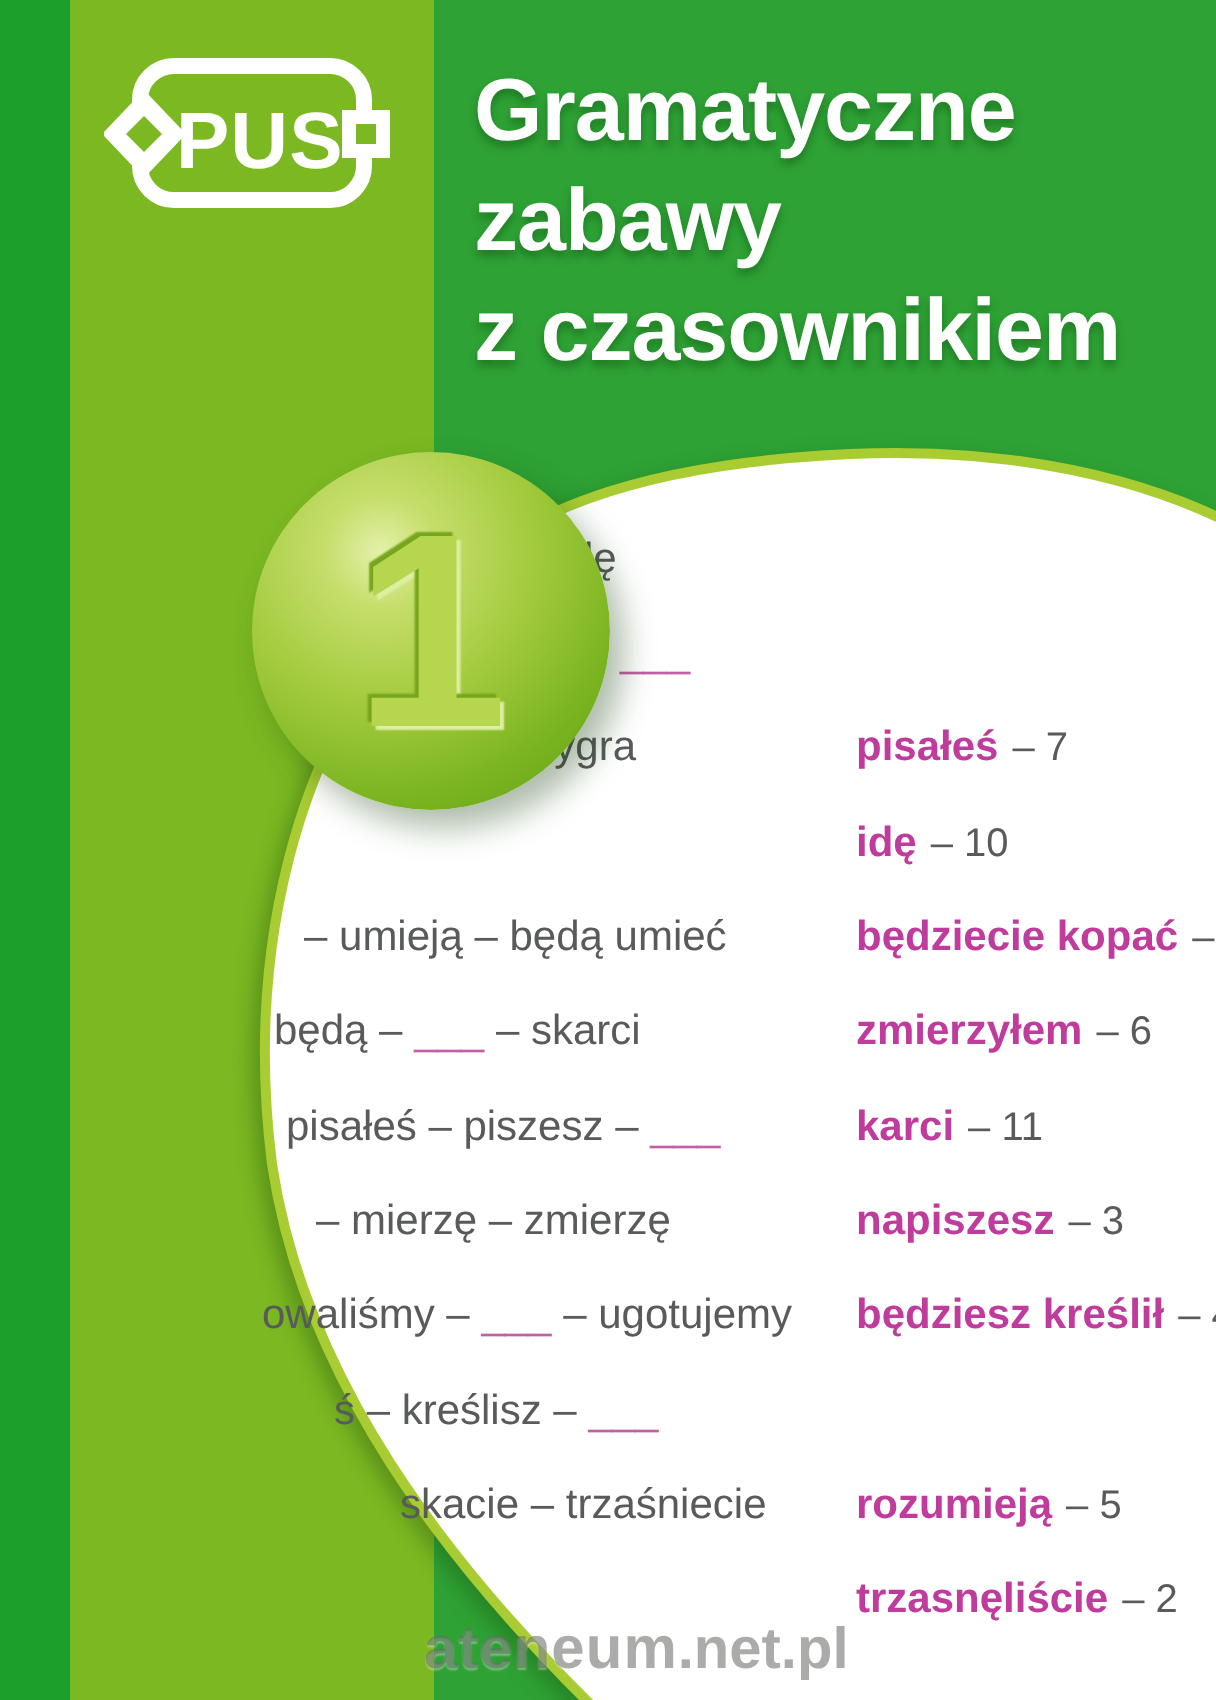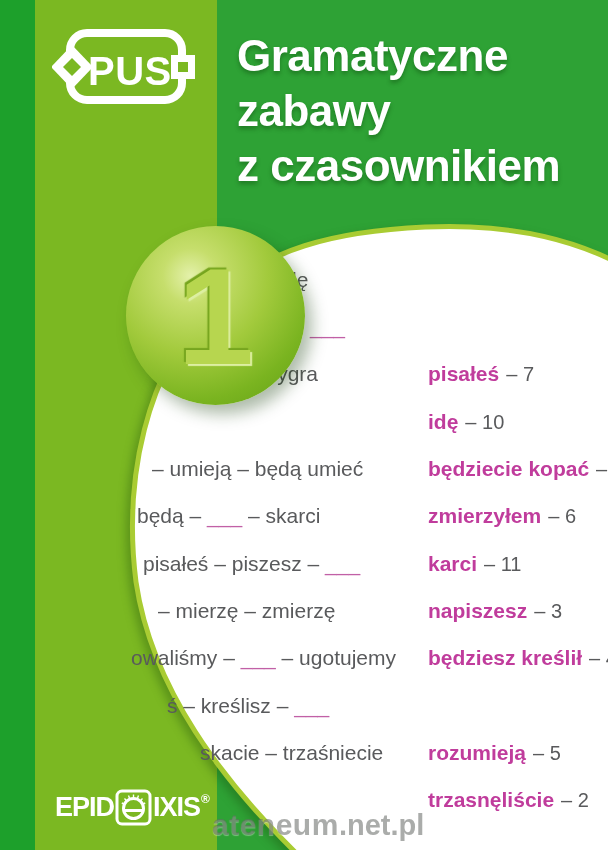--- a/index.html
+++ b/index.html
@@ -109,37 +109,18 @@
   <div class="rrow" style="top:552px"><span class="word">karci</span><span class="num">– 11</span></div>
   <div class="rrow" style="top:599px"><span class="word">napiszesz</span><span class="num">– 3</span></div>
   <div class="rrow" style="top:646px"><span class="word">będziesz kreślił</span><span class="num">– 4</span></div>
   <div class="rrow" style="top:741px"><span class="word">rozumieją</span><span class="num">– 5</span></div>
   <div class="rrow" style="top:788px"><span class="word">trzasnęliście</span><span class="num">– 2</span></div>
 
   <div class="ball">
     <span class="ball-num">1</span>
   </div>
 
-  <div class="publisher">
-    <span class="pub-txt">EPID</span>
-    <svg class="pub-icon" width="37" height="37" viewBox="0 0 37 37">
-      <rect x="2" y="2" width="33" height="33" rx="5" fill="none" stroke="#ffffff" stroke-width="3"></rect>
-      <circle cx="18.5" cy="19.5" r="10" fill="none" stroke="#ffffff" stroke-width="3"></circle>
-      <line x1="8.5" y1="21.5" x2="28.5" y2="21.5" stroke="#ffffff" stroke-width="3"></line>
-      <g stroke="#ffffff" stroke-width="1.4">
-        <line x1="18.5" y1="5.5" x2="18.5" y2="9"></line>
-        <line x1="13.5" y1="6.5" x2="14.7" y2="9.8"></line>
-        <line x1="23.5" y1="6.5" x2="22.3" y2="9.8"></line>
-        <line x1="9.5" y1="9.5" x2="11.7" y2="12"></line>
-        <line x1="27.5" y1="9.5" x2="25.3" y2="12"></line>
-        <line x1="6.8" y1="14" x2="9.8" y2="15.5"></line>
-        <line x1="30.2" y1="14" x2="27.2" y2="15.5"></line>
-      </g>
-    </svg>
-    <span class="pub-txt">IXIS</span>
-    <span class="pub-reg">®</span>
-  </div>
 
   <div class="watermark">
     <span class="wm-main">ateneum</span><span class="wm-suffix">.net.pl</span>
   </div>
 
 </div>
 
 </body></html>

